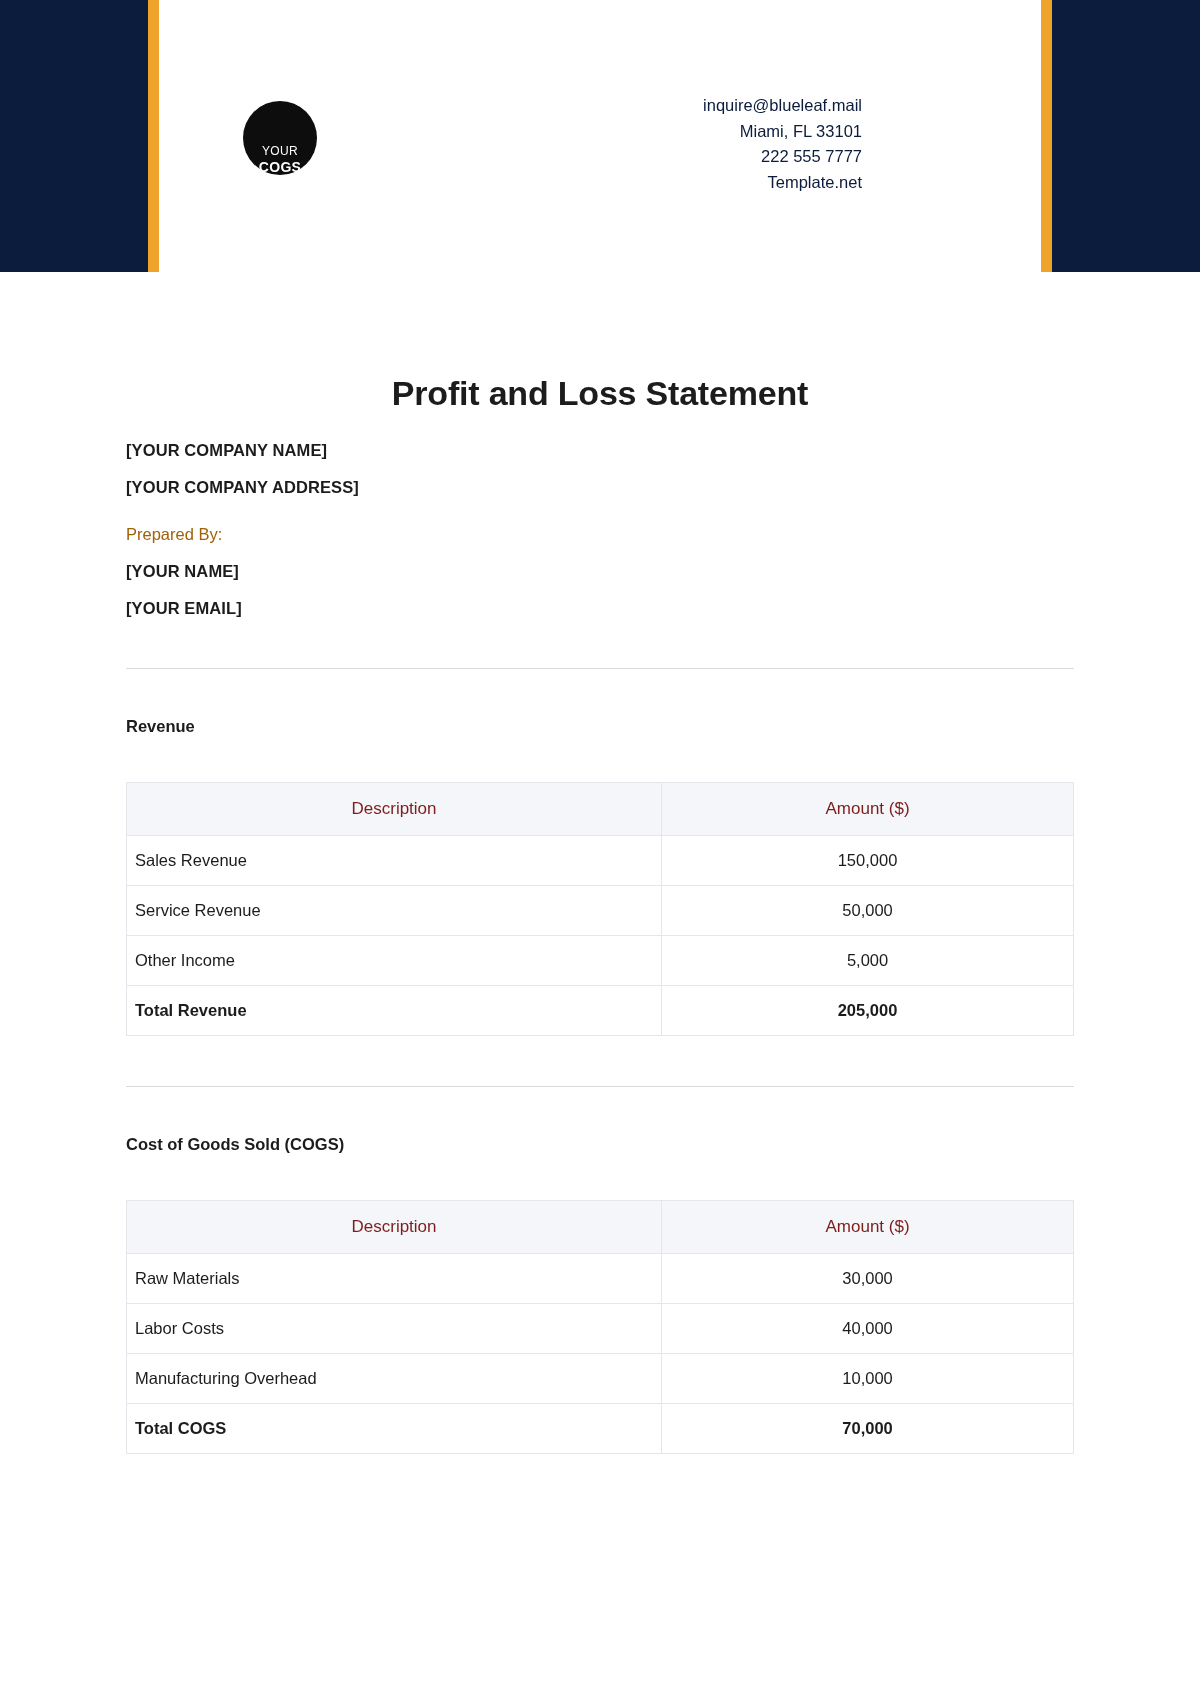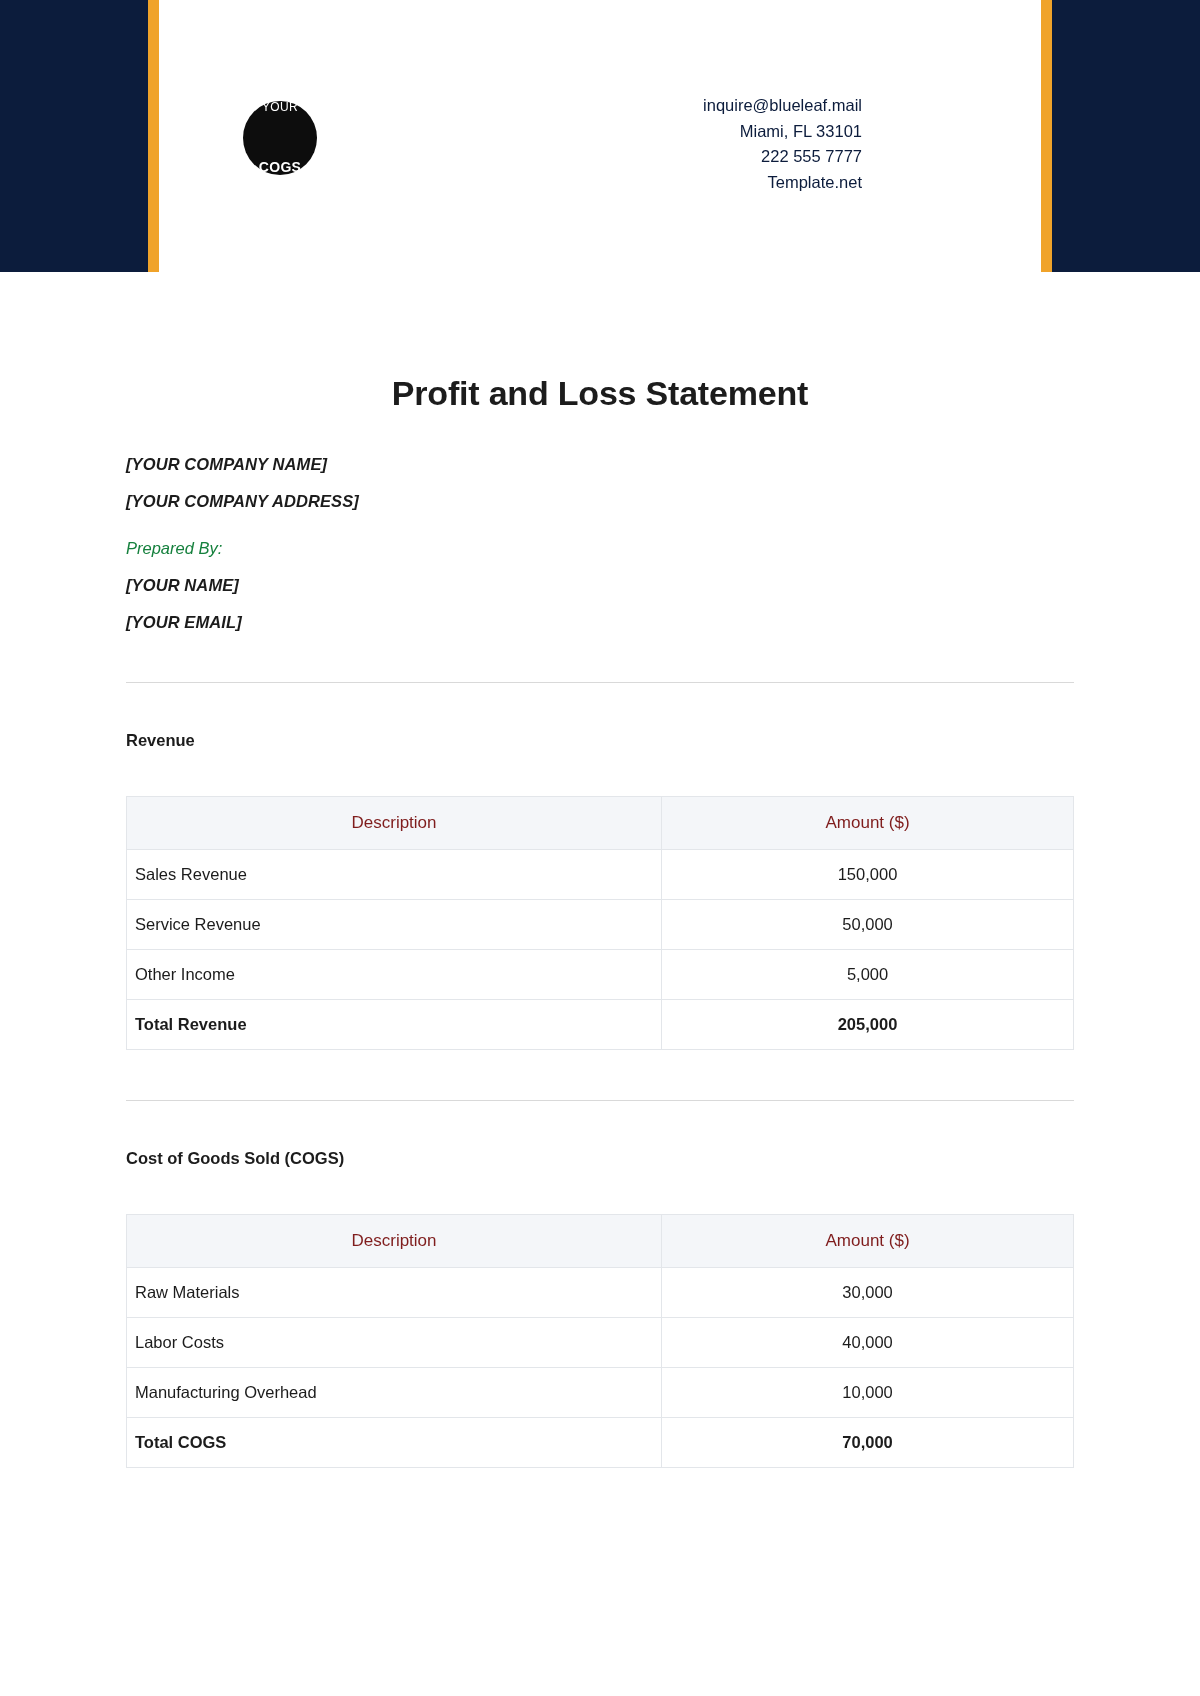--- a/index.html
+++ b/index.html
@@ -58,21 +58,21 @@
     left: 243px;
     top: 101px;
     width: 74px;
     height: 74px;
     border-radius: 50%;
     background: #0d0d0d;
     color: #ffffff;
     display: flex;
     flex-direction: column;
     align-items: center;
-    justify-content: space-between;
+    justify-content: flex-end;
     line-height: 1.15;
   }
   .logo-top {
     font-size: 12px;
     letter-spacing: 0.3px;
     font-weight: 400;
   }
   .logo-bottom {
     font-size: 14px;
     font-weight: 700;
@@ -96,35 +96,34 @@
   }
   .doc-title {
     text-align: center;
     font-size: 34px;
     font-weight: 700;
     color: #1c1c1c;
     margin-top: 102px;
     letter-spacing: -0.2px;
   }
   .company-block {
-    margin-top: 42px;
-    font-style: italic;
+    margin-top: 28px;
   }
   .company-name,
   .company-address {
     font-size: 16.5px;
     font-weight: 700;
     color: #1c1c1c;
     margin-bottom: 18px;
     letter-spacing: 0.1px;
   }
   .prepared-label {
     font-size: 16.5px;
     font-weight: 400;
-    color: #15803d;
+    color: #a16207;
     margin-top: 28px;
     margin-bottom: 18px;
   }
   .prepared-name,
   .prepared-email {
     font-size: 16.5px;
     font-weight: 700;
     color: #1c1c1c;
     margin-bottom: 18px;
     letter-spacing: 0.1px;

